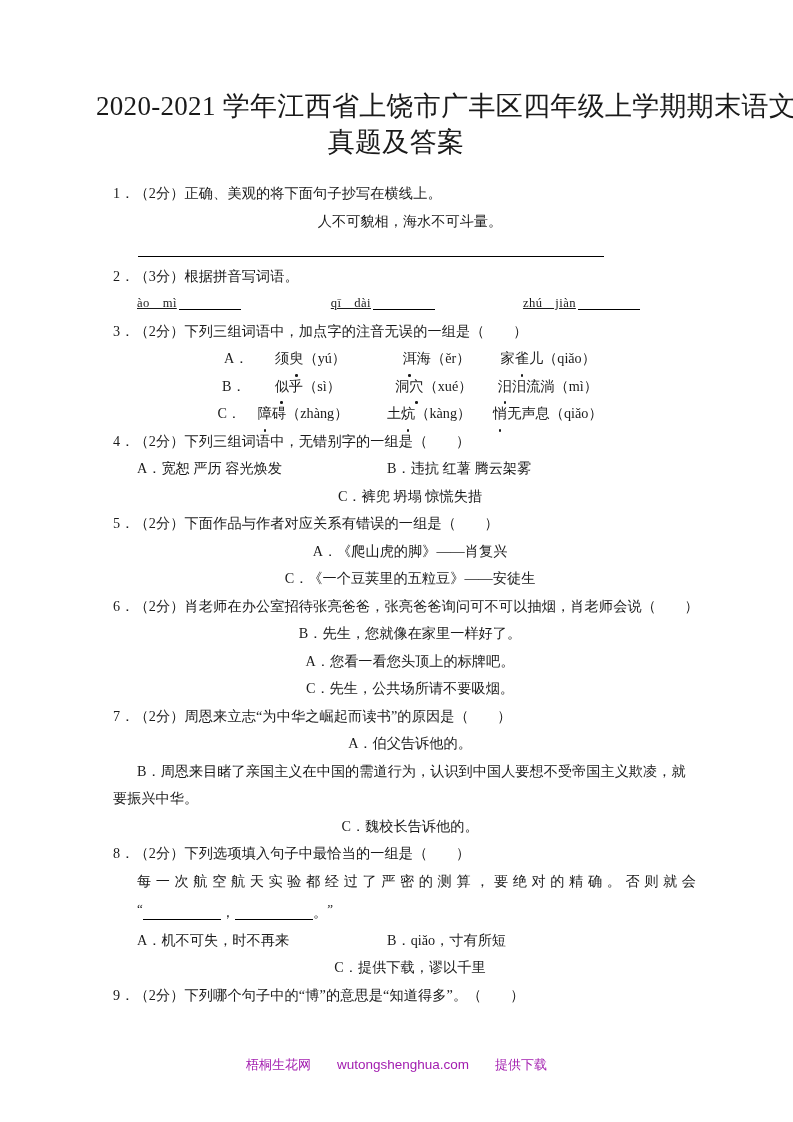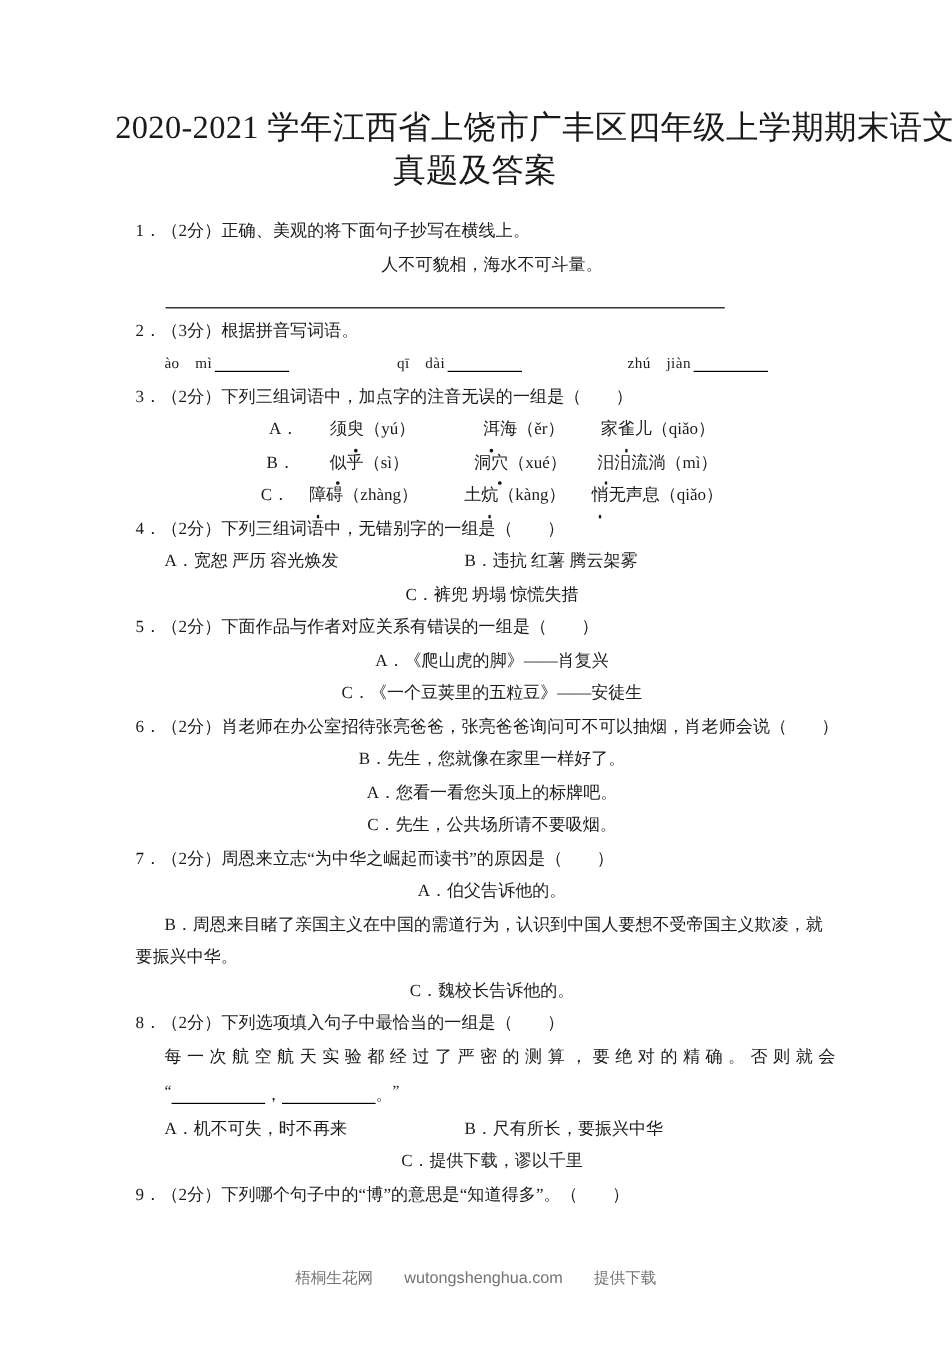--- a/index.html
+++ b/index.html
@@ -89,20 +89,21 @@
     bottom: 6px;
     border-bottom: 1.4px solid #000;
   }
 
   
   .pinyin-row {
     padding-left: 24px;
     white-space: nowrap;
     font-size: 12.6px;
     font-family: "Liberation Serif", "DejaVu Serif", serif;
+    text-decoration: underline;
   }
   .pinyin-row .py { letter-spacing: 0.4px; }
   .blank-s {
     display: inline-block;
     width: 62px;
     border-bottom: 1.2px solid #000;
     vertical-align: -3px;
     margin: 0 2px;
   }
   .gap-a { display: inline-block; width: 88px; }
@@ -148,21 +149,21 @@
   }
   .q8-fill .qt { font-size: 13px; vertical-align: 4px; }
 
   
   .footer {
     position: absolute;
     left: 0;
     top: 1056px;
     width: 793px;
     text-align: center;
-    color: #737373;
+    color: #a21caf;
     font-size: 13px;
     white-space: nowrap;
   }
   .footer .f-site {
     font-family: "Liberation Sans", "DejaVu Sans", sans-serif;
     font-size: 13.5px;
     margin: 0 26px;
   }
   .footer .f-cn {
     font-family: "Liberation Serif", "DejaVu Serif", serif;
@@ -240,21 +241,21 @@
     </div>
 
     <div class="q">
       <div class="q-stem">8．（2分）下列选项填入句子中最恰当的一组是（　　）</div>
       <div class="q8-sentence">每一次航空航天实验都经过了严密的测算，要绝对的精确。否则就会</div>
       <div class="q8-fill">
         <span class="qt">“</span><span class="blank-m"></span><span>，</span><span class="blank-m"></span><span>。</span><span class="qt">”</span>
       </div>
       <div class="opt-row2">
         <span>A．机不可失，时不再来</span>
-        <span class="col-b">B．尺有所长，要振兴中华</span>
+        <span class="col-b">B．qiǎo，寸有所短</span>
       </div>
       <div class="opt">C．提供下载，谬以千里</div>
     </div>
 
     <div class="q">
       <div class="q-stem">9．（2分）下列哪个句子中的“博”的意思是“知道得多”。（　　）</div>
     </div>
 
   </div>
 

